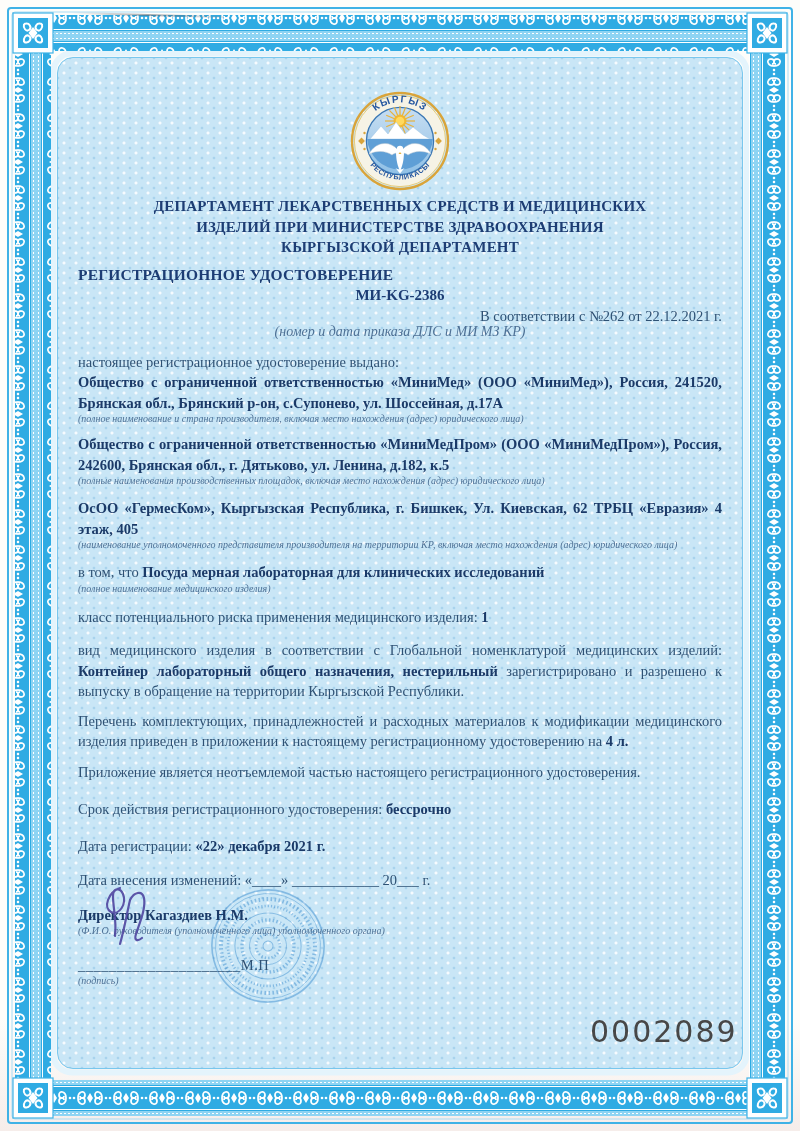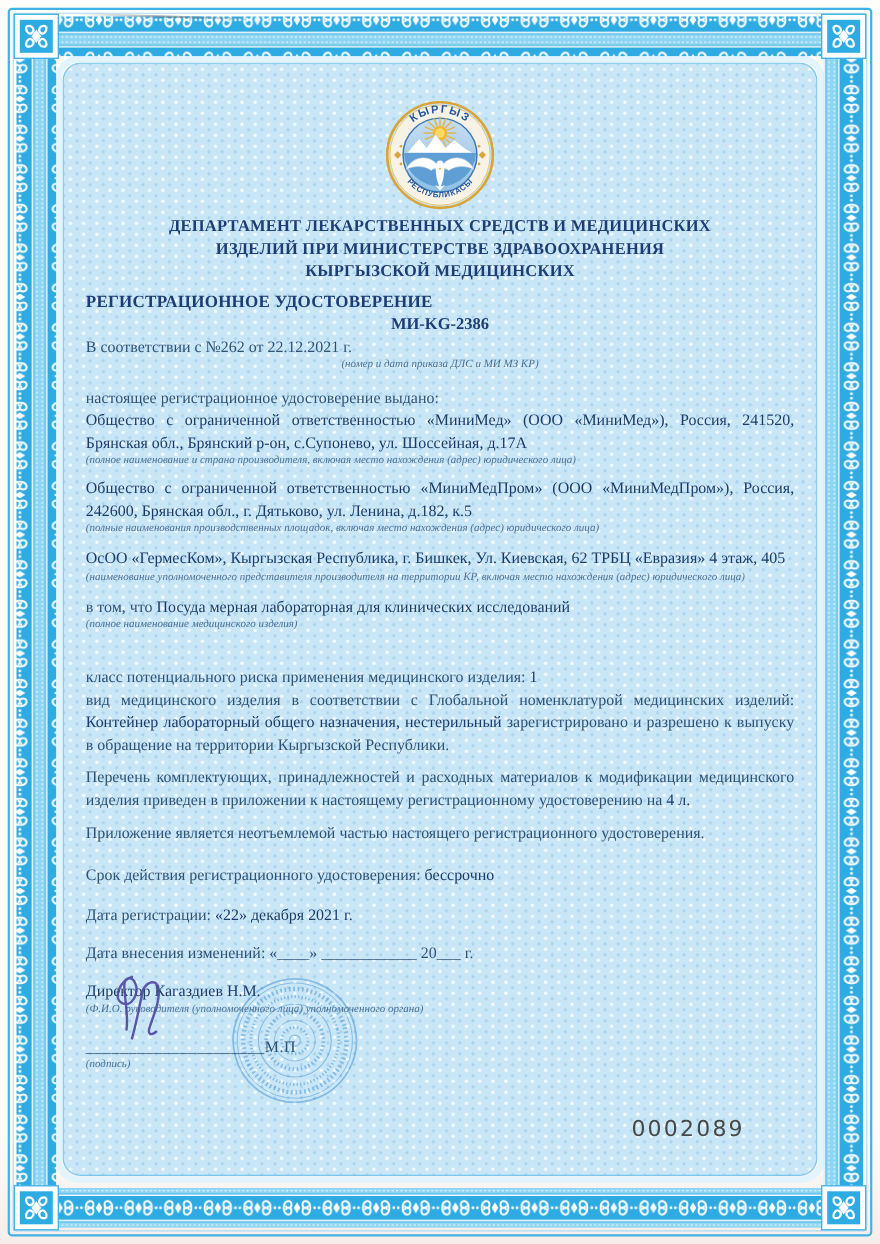--- a/index.html
+++ b/index.html
@@ -20,36 +20,36 @@
     background-position:0 0,6px 5px;
   }
   .content{
     position:absolute;left:57px;top:57px;width:686px;height:1012px;z-index:5;
     padding:0 21px;box-sizing:border-box;color:#2e5174;
   }
   .emblem-wrap{margin:34px 0 5px;text-align:center;height:100px;}
   .dept-line{font-weight:bold;color:#1d3d74;text-align:center;font-size:15px;line-height:20.5px;letter-spacing:.2px;}
   .doc-title{margin-top:7px;font-weight:bold;color:#1d3d74;font-size:15.5px;line-height:20px;letter-spacing:.2px;}
   .doc-num{font-weight:bold;color:#1d3d74;text-align:center;font-size:15px;line-height:20px;}
-  .accord{margin-top:2px;text-align:left;font-size:14.5px;line-height:19px;color:#2e5174;}
-  .note-c{text-align:center;font-size:10px;font-style:italic;color:#4d7095;line-height:12px;}
+  .accord{margin-top:2px;text-align:right;font-size:14.5px;line-height:19px;color:#2e5174;}
+  .note-c{text-align:center;font-size:14px;font-style:italic;color:#4d7095;line-height:12px;}
   p{margin:0;}
   .t{font-size:14.5px;line-height:20.5px;color:#2e5174;}
-  .b{font-weight:normal;color:#1b3a68;}
+  .b{font-weight:bold;color:#1b3a68;}
   .just{text-align:justify;}
   .cap{font-size:10px;font-style:italic;color:#4d7095;line-height:12px;}
-  .mt14{margin-top:14px}.mt9{margin-top:9px}.mt11{margin-top:11px}.mt24{margin-top:32px}
-  .mt13{}.mt10{margin-top:10px}.mt17{margin-top:17px}.mt16{margin-top:16px}
+  .mt14{margin-top:14px}.mt9{margin-top:9px}.mt11{margin-top:11px}.mt24{margin-top:12px}
+  .mt13{margin-top:13px}.mt10{margin-top:10px}.mt17{margin-top:17px}.mt16{margin-top:16px}
   .sig-row{margin-top:18px;font-size:14.5px;line-height:20px;color:#2e5174;letter-spacing:.5px;}
   .stamp{position:absolute;left:208px;top:886px;z-index:4;opacity:.55;mix-blend-mode:multiply;}
   .autograph{position:absolute;left:88px;top:876px;z-index:6;}
   .serial{
-    position:absolute;left:574px;top:1014px;z-index:5;
+    position:absolute;left:590px;top:1014px;z-index:5;
     font-family:"DejaVu Sans","Liberation Sans",sans-serif;
-    font-size:20px;color:#474747;letter-spacing:2px;
+    font-size:30px;color:#474747;letter-spacing:2px;
   }
   .artifact{
     position:absolute;left:72px;top:14px;width:152px;height:2px;z-index:3;
     background:linear-gradient(90deg,rgba(90,100,110,0),rgba(90,100,110,.55),rgba(120,130,140,.15));
     transform:rotate(1.6deg);
   }
 </style>
 </head>
 <body>
 
@@ -187,21 +187,21 @@
           <textPath href="#e-top" startOffset="50%" text-anchor="middle">КЫРГЫЗ</textPath>
         </text>
         <text font-family="Liberation Sans, sans-serif" font-size="7.2" font-weight="bold" fill="#2456a0" letter-spacing="0.6">
           <textPath href="#e-bot" startOffset="50%" text-anchor="middle">РЕСПУБЛИКАСЫ</textPath>
         </text>
       </svg>
     </div>
 
     <div class="dept-line">ДЕПАРТАМЕНТ ЛЕКАРСТВЕННЫХ СРЕДСТВ И МЕДИЦИНСКИХ</div>
     <div class="dept-line">ИЗДЕЛИЙ ПРИ МИНИСТЕРСТВЕ ЗДРАВООХРАНЕНИЯ</div>
-    <div class="dept-line">КЫРГЫЗСКОЙ МЕДИЦИНСКИХ</div>
+    <div class="dept-line">КЫРГЫЗСКОЙ ДЕПАРТАМЕНТ</div>
 
     <div class="doc-title">РЕГИСТРАЦИОННОЕ УДОСТОВЕРЕНИЕ</div>
     <div class="doc-num">МИ-KG-2386</div>
     <div class="accord">В соответствии с №262 от 22.12.2021 г.</div>
     <div class="note-c">(номер и дата приказа ДЛС и МИ МЗ КР)</div>
 
     <p class="t mt14">настоящее регистрационное удостоверение выдано:</p>
 
     <p class="t b just">Общество с ограниченной ответственностью «МиниМед» (ООО «МиниМед»), Россия, 241520, Брянская обл., Брянский р-он, с.Супонево, ул. Шоссейная, д.17А</p>
     <div class="cap">(полное наименование и страна производителя, включая место нахождения (адрес) юридического лица)</div>

